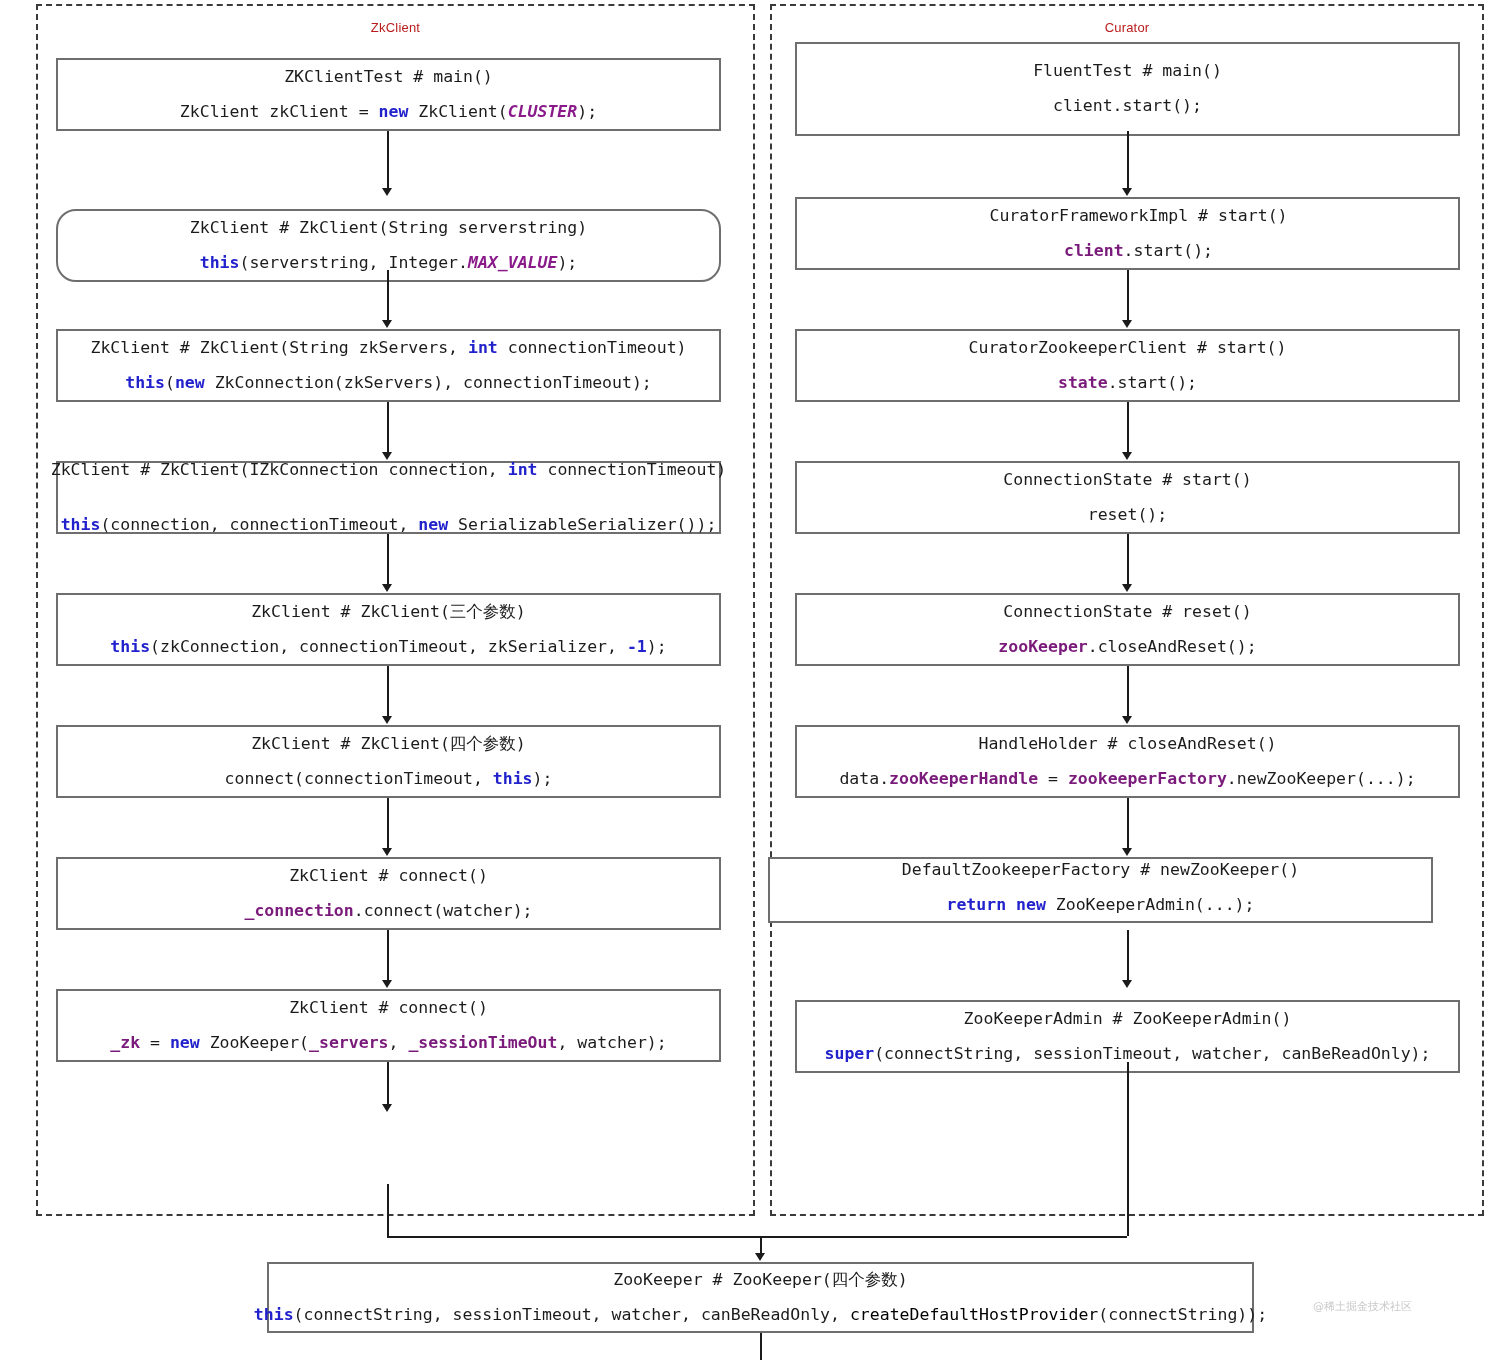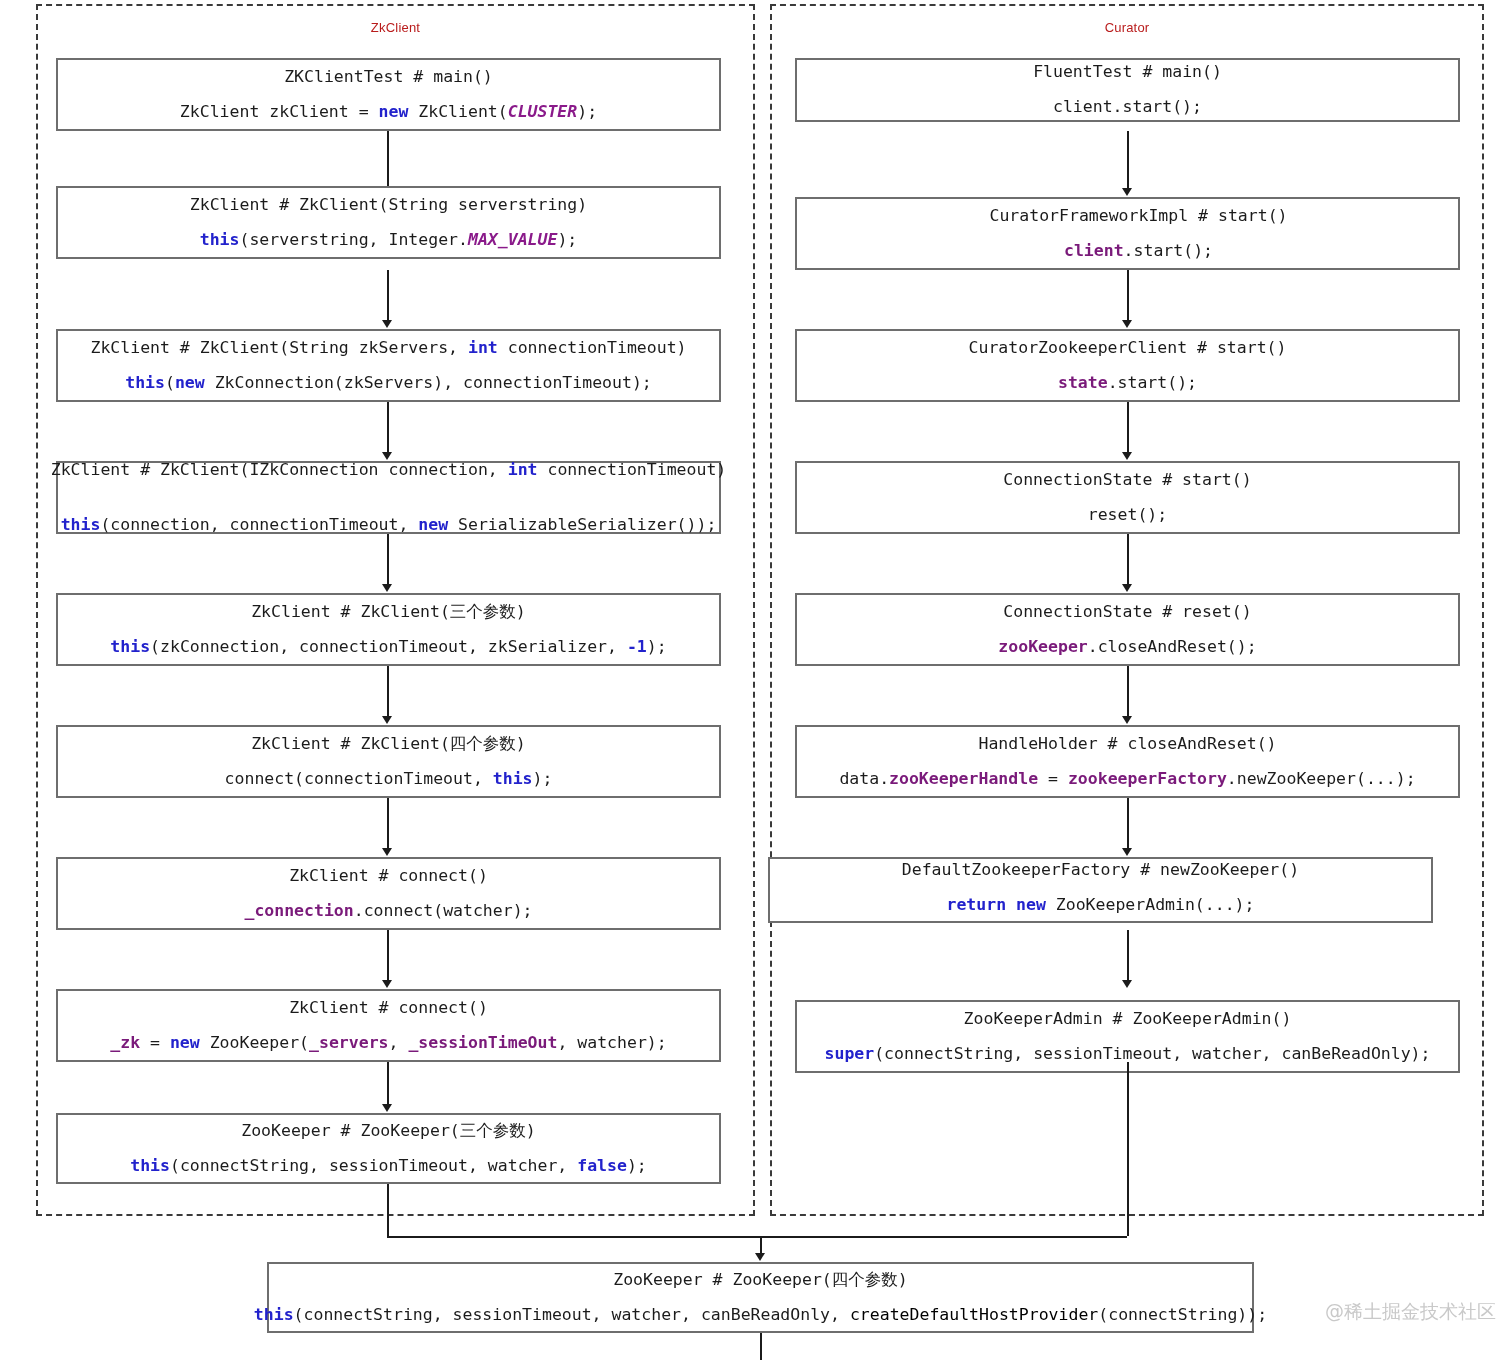--- a/index.html
+++ b/index.html
@@ -73,44 +73,43 @@
     width: 0; height: 0;
     border-left: 5px solid transparent;
     border-right: 5px solid transparent;
     border-top: 8px solid #1b1b1b;
   }
 
   
   .watermark {
     position: absolute;
     font-family: "DejaVu Sans", sans-serif;
-    font-size: 19px;
+    font-size: 11px;
     color: #c9c9c9;
     white-space: nowrap;
     user-select: none;
-    margin-left: 12px;
   }
 </style>
 </head>
 <body>
 
 <div id="canvas">
     <div class="lane" style="left: 36px; top: 4px; width: 719px; height: 1212px;">
       <div class="lane-title">ZkClient</div>
     </div>
     <div class="lane" style="left: 770px; top: 4px; width: 714px; height: 1212px;">
       <div class="lane-title">Curator</div>
     </div>
     <div class="node" style="left: 56px; top: 58px; width: 665px; height: 73px;">
       <div class="sig">ZKClientTest # main()</div>
       <div class="code"><span>ZkClient zkClient = </span><span class="kw">new</span><span> ZkClient(</span><span class="cst">CLUSTER</span><span>);</span></div>
     </div>
     <div class="vline" style="left: 387px; top: 131px; height: 58px;"></div>
     <div class="arrow" style="left: 382px; top: 188px;"></div>
-    <div class="node" style="left: 56px; top: 186px; width: 665px; height: 73px;">
+    <div class="node" style="left: 56px; top: 209px; width: 665px; height: 73px; border-radius: 20px;">
       <div class="sig">ZkClient # ZkClient(String serverstring)</div>
       <div class="code"><span class="kw">this</span><span>(serverstring, Integer.</span><span class="cst">MAX_VALUE</span><span>);</span></div>
     </div>
     <div class="vline" style="left: 387px; top: 270px; height: 51px;"></div>
     <div class="arrow" style="left: 382px; top: 320px;"></div>
     <div class="node" style="left: 56px; top: 329px; width: 665px; height: 73px;">
       <div class="sig"><span>ZkClient # ZkClient(String zkServers, </span><span class="kw">int</span><span> connectionTimeout)</span></div>
       <div class="code"><span class="kw">this</span><span>(</span><span class="kw">new</span><span> ZkConnection(zkServers), connectionTimeout);</span></div>
     </div>
     <div class="vline" style="left: 387px; top: 402px; height: 51px;"></div>
@@ -138,25 +137,21 @@
       <div class="code"><span class="fld">_connection</span><span>.connect(watcher);</span></div>
     </div>
     <div class="vline" style="left: 387px; top: 930px; height: 51px;"></div>
     <div class="arrow" style="left: 382px; top: 980px;"></div>
     <div class="node" style="left: 56px; top: 989px; width: 665px; height: 73px;">
       <div class="sig">ZkClient # connect()</div>
       <div class="code"><span class="fld">_zk</span><span> = </span><span class="kw">new</span><span> ZooKeeper(</span><span class="fld">_servers</span><span>, </span><span class="fld">_sessionTimeOut</span><span>, watcher);</span></div>
     </div>
     <div class="vline" style="left: 387px; top: 1062px; height: 43px;"></div>
     <div class="arrow" style="left: 382px; top: 1104px;"></div>
-    <div class="node" style="left: 56px; top: 1113px; width: 665px; height: 71px;">
-      <div class="sig">ZooKeeper # ZooKeeper(三个参数)</div>
-      <div class="code"><span class="kw">this</span><span>(connectString, sessionTimeout, watcher, </span><span class="kw">false</span><span>);</span></div>
-    </div>
-    <div class="node" style="left: 795px; top: 58px; width: 665px; height: 64px; align-items: center;">
+    <div class="node" style="left: 795px; top: 42px; width: 665px; height: 94px; align-items: center;">
       <div class="sig">FluentTest # main()</div>
       <div class="code"><span>client.start();</span></div>
     </div>
     <div class="vline" style="left: 1127px; top: 131px; height: 58px;"></div>
     <div class="arrow" style="left: 1122px; top: 188px;"></div>
     <div class="node" style="left: 795px; top: 197px; width: 665px; height: 73px; padding-left: 32px;">
       <div class="sig">CuratorFrameworkImpl # start()</div>
       <div class="code"><span class="fld">client</span><span>.start();</span></div>
     </div>
     <div class="vline" style="left: 1127px; top: 270px; height: 51px;"></div>

